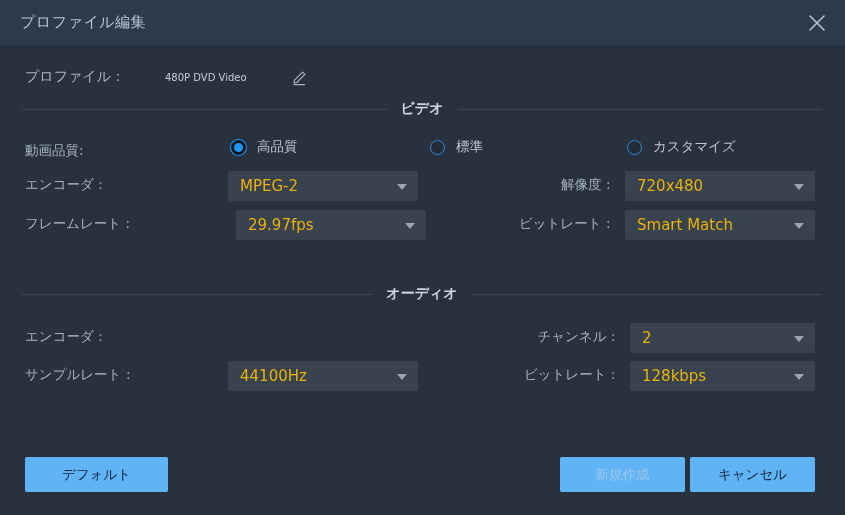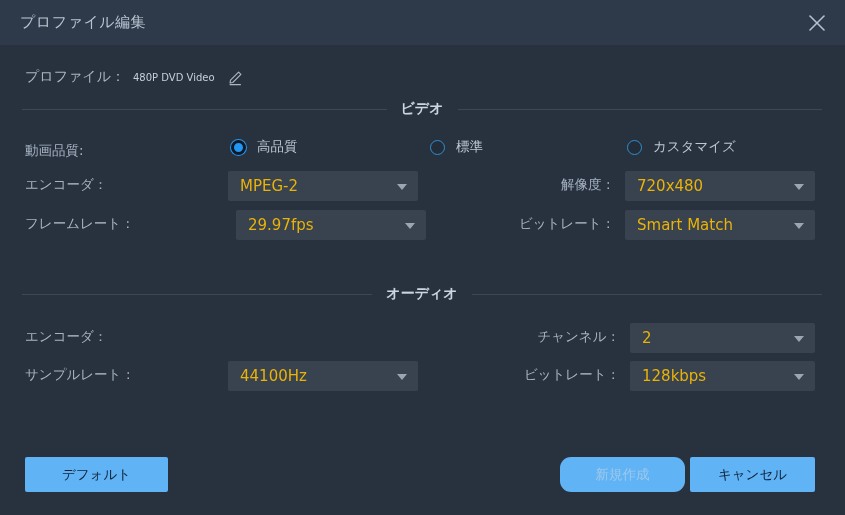--- a/index.html
+++ b/index.html
@@ -54,20 +54,21 @@
   .close-btn svg { display:block; }
 
   
   .profile-row {
     position: absolute;
     left: 25px;
     top: 66px;
     display: flex;
     align-items: center;
     height: 22px;
+    gap: 32px;
   }
   .profile-label {
     font-size: 14px;
     color: #aab6c4;
     white-space: nowrap;
   }
   .profile-value {
     font-size: 10px;
     color: #c5cfdb;
     margin-left: 8px;
@@ -196,21 +197,21 @@
     padding: 0;
     line-height: 35px;
     text-align: center;
     white-space: nowrap;
   }
   .btn.disabled {
     color: #9ec9ec;
     cursor: default;
   }
   #btn-default { left: 25px;  top: 457px; width: 143px; }
-  #btn-create  { left: 560px; top: 457px; width: 125px; border-radius: 11px; }
+  #btn-create  { left: 560px; top: 457px; width: 125px; }
   #btn-cancel  { left: 690px; top: 457px; width: 125px; }
 </style>
 </head>
 <body>
 
 <div class="dialog">
 
   <div class="titlebar">
     <div class="titlebar-text">プロファイル編集</div>
     <div class="close-btn">

